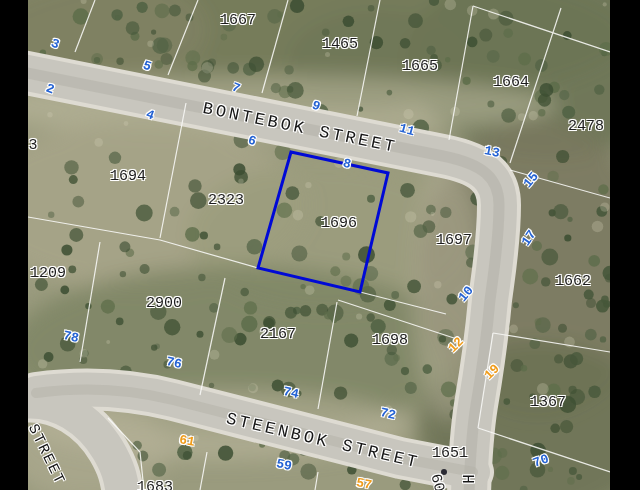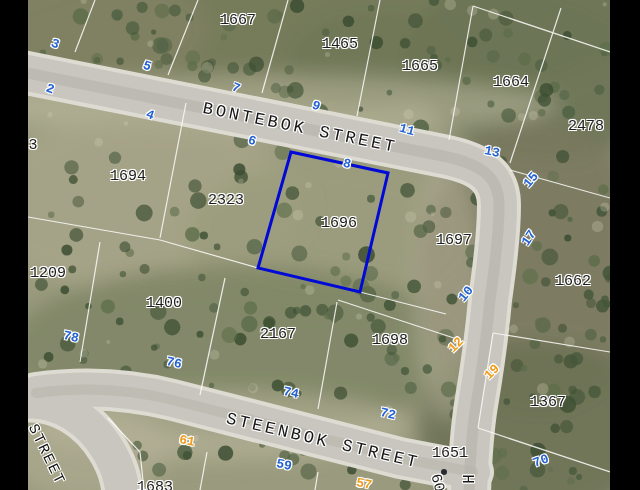--- a/index.html
+++ b/index.html
@@ -423,21 +423,21 @@
       <div class="lbl lot" style="left: 238px; top: 20px; transform: translate(-50%, -50%) rotate(0deg);">1667</div>
       <div class="lbl lot" style="left: 340px; top: 44px; transform: translate(-50%, -50%) rotate(0deg);">1465</div>
       <div class="lbl lot" style="left: 420px; top: 66px; transform: translate(-50%, -50%) rotate(0deg);">1665</div>
       <div class="lbl lot" style="left: 511px; top: 82px; transform: translate(-50%, -50%) rotate(0deg);">1664</div>
       <div class="lbl lot" style="left: 586px; top: 126px; transform: translate(-50%, -50%) rotate(0deg);">2478</div>
       <div class="lbl lot" style="left: 128px; top: 176px; transform: translate(-50%, -50%) rotate(0deg);">1694</div>
       <div class="lbl lot" style="left: 226px; top: 200px; transform: translate(-50%, -50%) rotate(0deg);">2323</div>
       <div class="lbl lot" style="left: 307px; top: 223px; transform: translate(-50%, -50%) rotate(0deg); margin-left: 32px;">1696</div>
       <div class="lbl lot" style="left: 424px; top: 240px; transform: translate(-50%, -50%) rotate(0deg); margin-left: 30px;">1697</div>
       <div class="lbl lot" style="left: 48px; top: 273px; transform: translate(-50%, -50%) rotate(0deg);">1209</div>
-      <div class="lbl lot" style="left: 164px; top: 303px; transform: translate(-50%, -50%) rotate(0deg);">1400</div>
+      <div class="lbl lot" style="left: 164px; top: 303px; transform: translate(-50%, -50%) rotate(0deg);">2900</div>
       <div class="lbl lot" style="left: 536px; top: 281px; transform: translate(-50%, -50%) rotate(0deg); margin-left: 37px;">1662</div>
       <div class="lbl lot" style="left: 278px; top: 334px; transform: translate(-50%, -50%) rotate(0deg);">2167</div>
       <div class="lbl lot" style="left: 390px; top: 340px; transform: translate(-50%, -50%) rotate(0deg);">1698</div>
       <div class="lbl lot" style="left: 548px; top: 402px; transform: translate(-50%, -50%) rotate(0deg);">1367</div>
       <div class="lbl lot" style="left: 450px; top: 453px; transform: translate(-50%, -50%) rotate(0deg);">1651</div>
       <div class="lbl lot" style="left: 155px; top: 487px; transform: translate(-50%, -50%) rotate(0deg);">1683</div>
       <div class="lbl lot" style="left: 33px; top: 145px; transform: translate(-50%, -50%) rotate(0deg);">3</div>
       <div class="lbl lot" style="left: 437px; top: 483px; transform: translate(-50%, -50%) rotate(75deg);">60</div>
       <div class="lbl num" style="left: 55px; top: 44px; transform: translate(-50%, -50%) rotate(20deg); color: rgb(37, 99, 212);">3</div>
       <div class="lbl num" style="left: 147px; top: 66px; transform: translate(-50%, -50%) rotate(20deg); color: rgb(37, 99, 212);">5</div>

